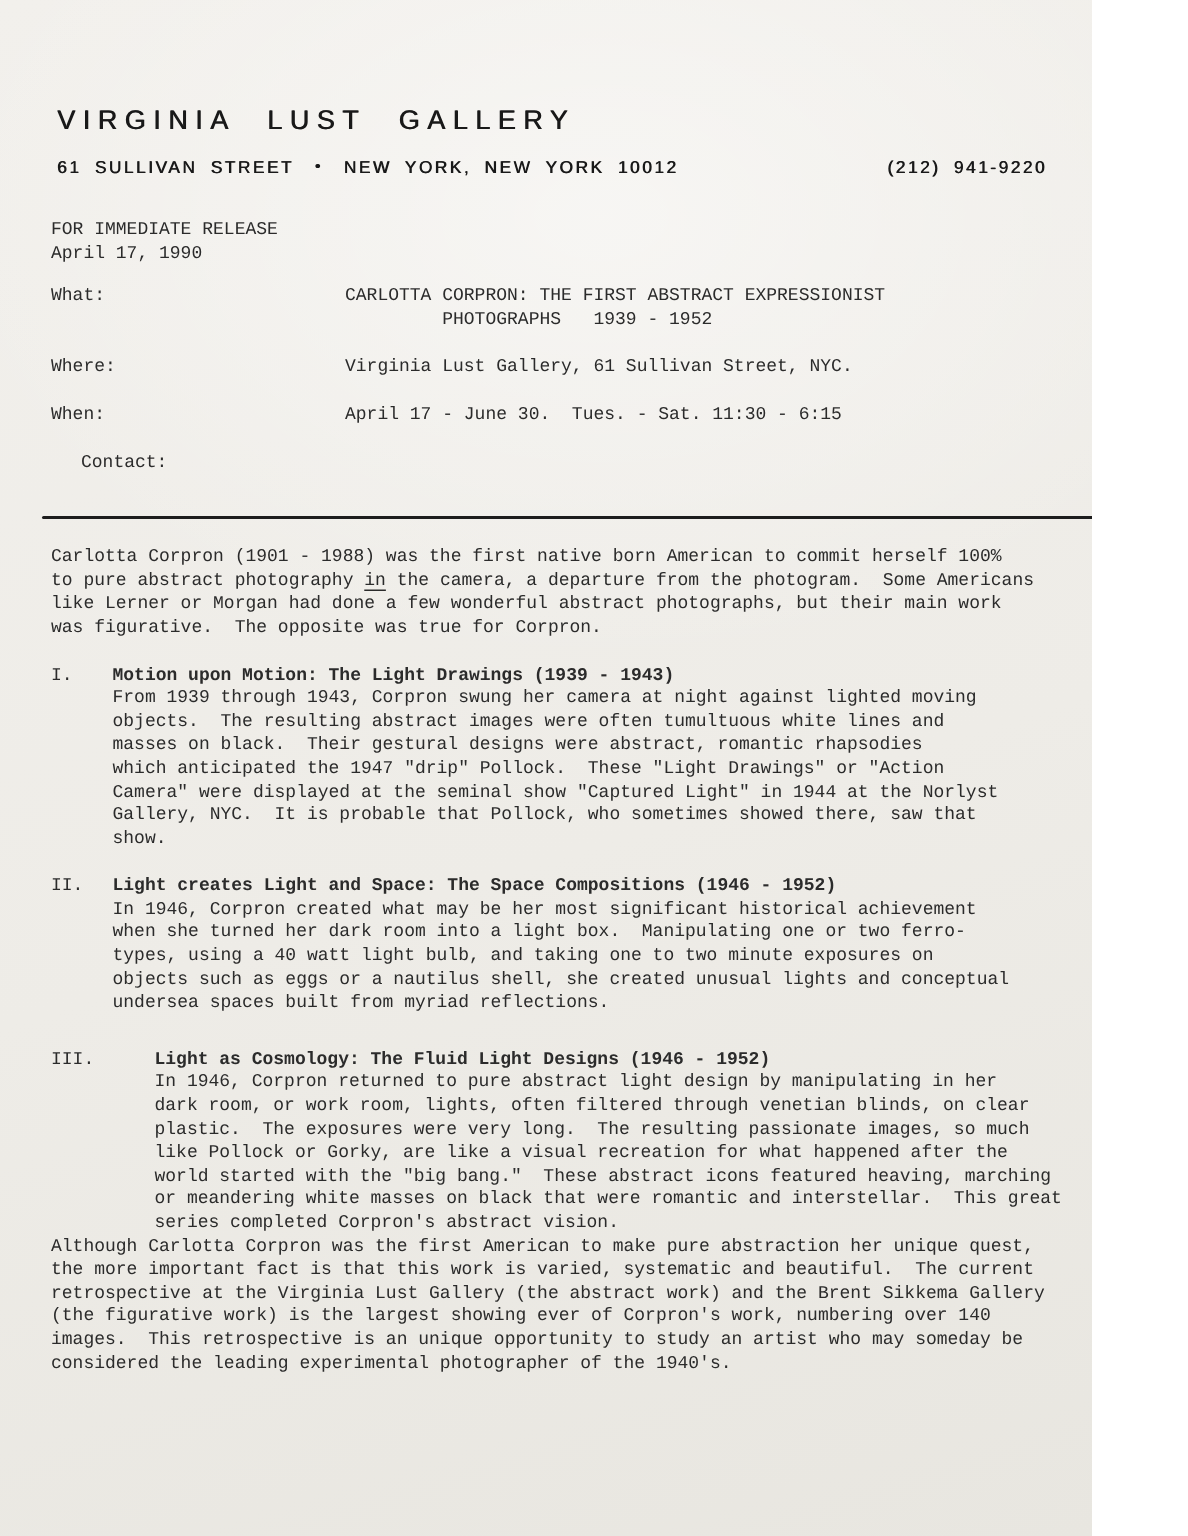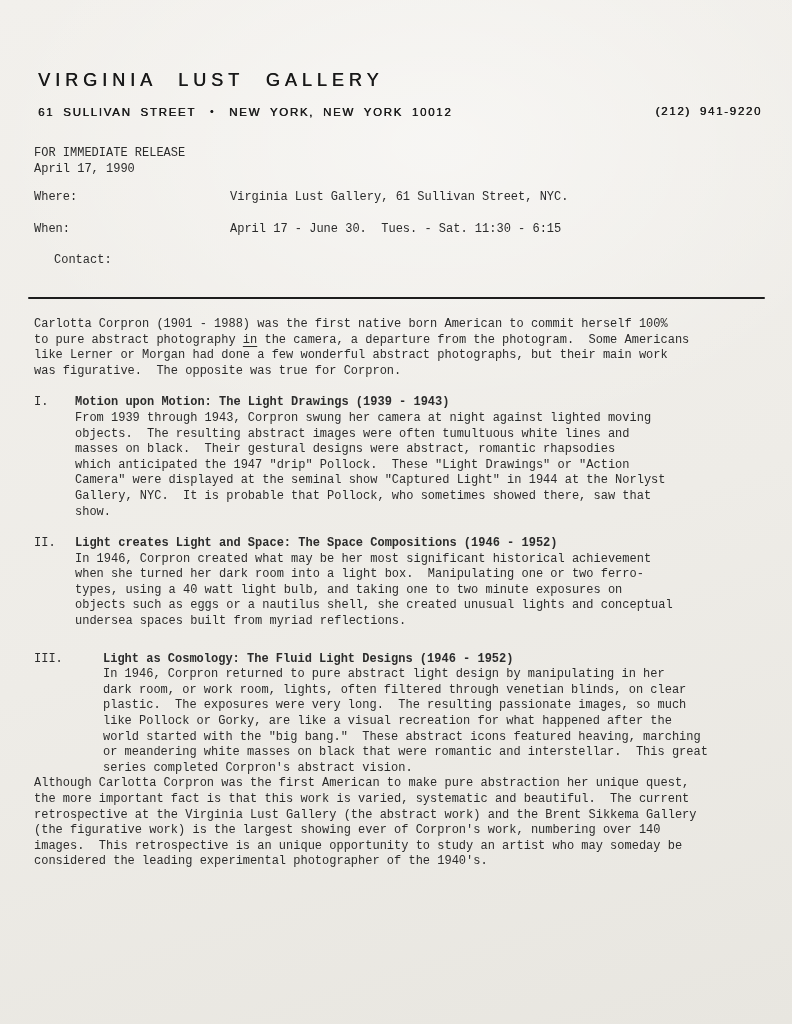--- a/index.html
+++ b/index.html
@@ -2,21 +2,21 @@
 <html><head>
 <meta charset="utf-8">
 <style>
   html, body { margin: 0; padding: 0; }
   body {
     width: 792px; height: 1024px;
     font-family: "Liberation Mono", "DejaVu Sans Mono", monospace;
   }
   .page {
     position: relative;
-    width: 792px; height: 1024px;
+    width: 728px; height: 1024px;
     overflow: hidden;
     background-color: #efede8;
     background-image:
       radial-gradient(ellipse 620px 420px at 55% 14%, rgba(255,255,255,0.45), rgba(255,255,255,0) 72%),
       linear-gradient(163deg, #f2f0ec 0%, #eeece7 55%, #e8e6e0 100%);
   }
 
   
   .letterhead {
     position: absolute; left: 38px; top: 71px; right: 30px;
@@ -24,21 +24,21 @@
     font-family: "Liberation Sans", "DejaVu Sans", sans-serif;
   }
   .gallery-name {
     font-size: 18px; line-height: 18px;
     font-weight: 400;
     letter-spacing: 5px; word-spacing: 12px;
     text-shadow: 0.5px 0 0 currentColor;
   }
   .address-row {
     margin-top: 16px;
-    display: flex; justify-content: space-between; align-items: flex-start;
+    display: flex; justify-content: space-between; align-items: center;
     font-size: 11.5px; line-height: 13px;
     letter-spacing: 1.7px; word-spacing: 4px;
     text-shadow: 0.45px 0 0 currentColor;
   }
   .bullet { display: inline-block; margin: 0 14px; font-size: 10px; vertical-align: 1px; }
 
   
   .typed {
     position: absolute; left: 34px; top: 146px; width: 726px;
     font-size: 12px; line-height: 15.6px;
@@ -81,20 +81,25 @@
       <div class="phone">(212) 941-9220</div>
     </div>
   </header>
 
   <main class="typed">
 
     <div class="pre">FOR IMMEDIATE RELEASE</div>
     <div class="pre">April 17, 1990</div>
 
     <div class="info-rows">
+      <div class="info-row">
+        <div class="info-label pre">What:</div>
+        <div class="info-value pre">CARLOTTA CORPRON: THE FIRST ABSTRACT EXPRESSIONIST
+         PHOTOGRAPHS   1939 - 1952</div>
+      </div>
       <div class="info-row">
         <div class="info-label pre">Where:</div>
         <div class="info-value pre">Virginia Lust Gallery, 61 Sullivan Street, NYC.</div>
       </div>
       <div class="info-row">
         <div class="info-label pre">When:</div>
         <div class="info-value pre">April 17 - June 30.  Tues. - Sat. 11:30 - 6:15</div>
       </div>
       <div class="info-row">
         <div class="info-label pre">Contact:</div>

